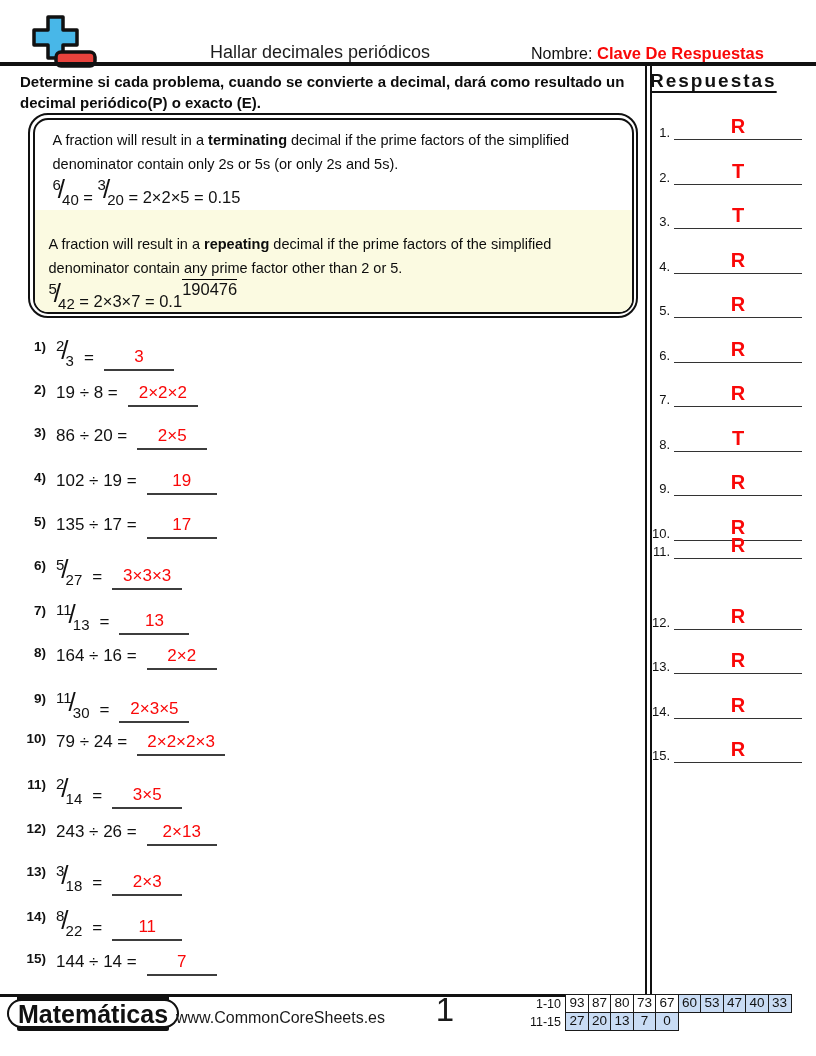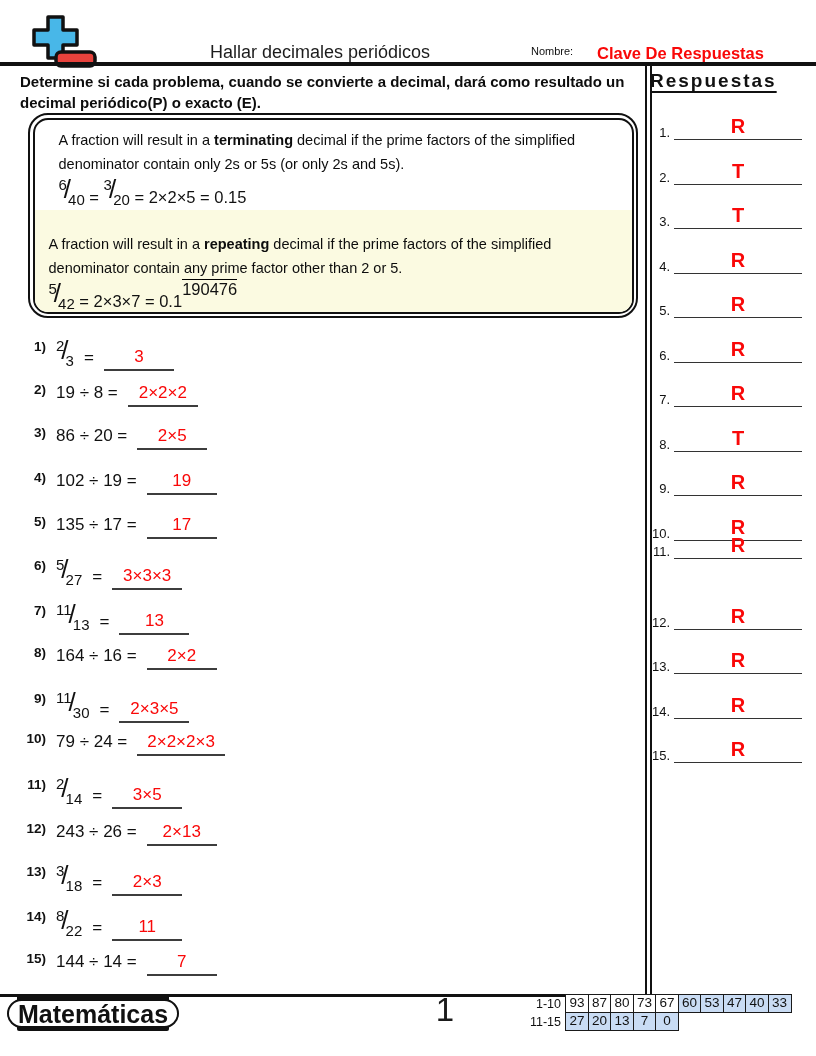--- a/index.html
+++ b/index.html
@@ -6,34 +6,34 @@
   html,body { background:#e8e8e8; }
   .page {
     position:relative; width:816px; height:1056px; margin:0 auto;
     background:#ffffff; overflow:hidden;
     font-family:"Liberation Sans", sans-serif; color:#111;
   }
   
   .logo { position:absolute; left:27px; top:14px; }
   .ws-title { position:absolute; left:165px; top:42px; width:310px; text-align:center;
     font-size:18px; color:#1c1c1c; }
-  .name-label { position:absolute; left:531px; top:45px; font-size:11px; }
+  .name-label { position:absolute; left:531px; top:45px; font-size:16px; }
   .name-value { position:absolute; left:597px; top:44px; font-size:16.5px; font-weight:bold; color:var(--red); }
   .header-rule { position:absolute; left:0; top:62px; width:816px; height:4px; background:#111; }
   .instructions { position:absolute; left:20px; top:71px; width:618px;
     font-size:15px; font-weight:bold; line-height:21px; color:#0d0d0d; }
   
   .vdivider { position:absolute; left:645px; top:62px; height:932px; width:7px;
     border-left:2px solid #111; border-right:2px solid #111; }
   
   .info-outer { position:absolute; left:28px; top:113px; width:610px; height:205px;
     border:2.5px solid #111; border-radius:20px; padding:2.5px; background:#fff; }
   .info-inner { width:100%; height:100%; border:2px solid #111; border-radius:15px;
     overflow:hidden; display:flex; flex-direction:column; background:#fff; }
-  .info-white { height:92px; padding:8px 14px 0 24px; }
+  .info-white { height:92px; padding:8px 14px 0 18px; }
   .info-yellow { flex:1; background:var(--info_yellow); padding:22px 14px 0 14px; }
   .info-text { font-size:14.5px; line-height:24px; color:#0d0d0d; }
   .ex-line { margin-top:2px; display:flex; align-items:flex-end; height:32px; font-size:16.5px; }
   .ex-line .txt { padding-bottom:3px; white-space:pre; }
   .overline-part { padding-bottom:15px; border-top:1.5px solid #000; }
   
   .frac-wrap { display:inline-flex; align-items:flex-start; align-self:flex-start; }
   .fnum { font-size:15px; line-height:14px; }
   .fslash { font-size:26px; line-height:22px; margin:0 -3px; }
   .fden { font-size:15px; line-height:14px; margin-top:15px; }
@@ -354,20 +354,21 @@
       <span class="rnum">15.</span>
       <span class="rline">
         <span class="rletter">R</span>
       </span>
     </div>
 
   <div class="footer-rule"></div>
   <div class="brand-block">
     <span class="brand-pill">Matemáticas</span>
   </div>
+  <div class="site-url">www.CommonCoreSheets.es</div>
   <div class="page-num">1</div>
   <div class="score">
     <div class="score-row">
       <span class="score-label">1-10</span>
       <span class="score-cell">93</span>
       <span class="score-cell">87</span>
       <span class="score-cell">80</span>
       <span class="score-cell">73</span>
       <span class="score-cell">67</span>
       <span class="score-cell blue">60</span>

